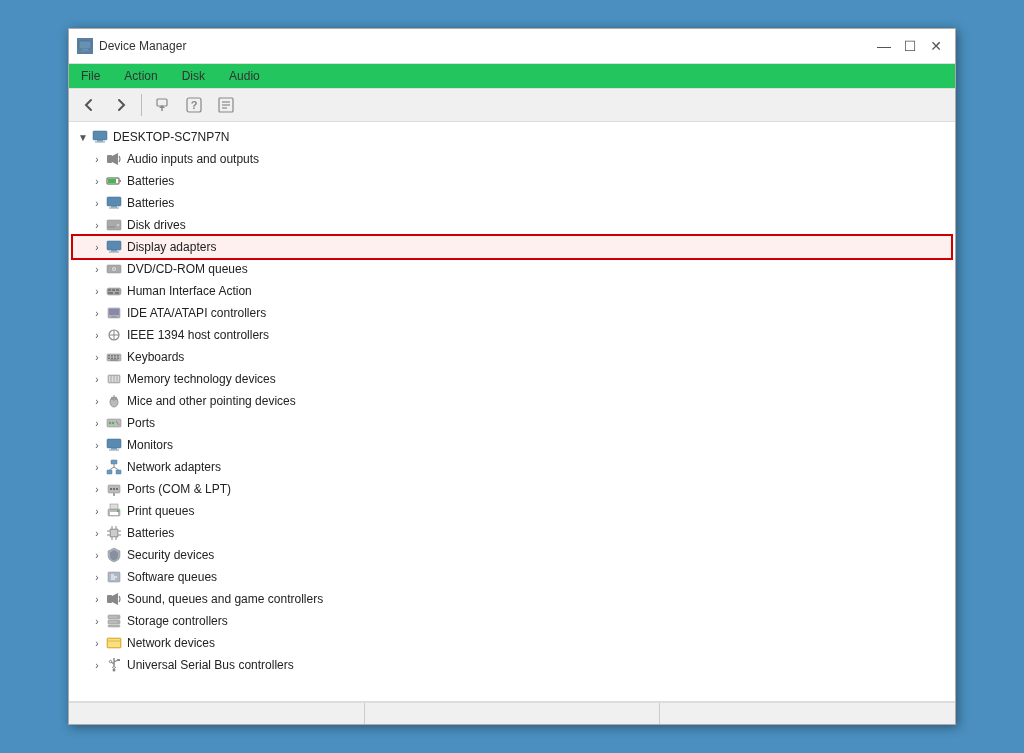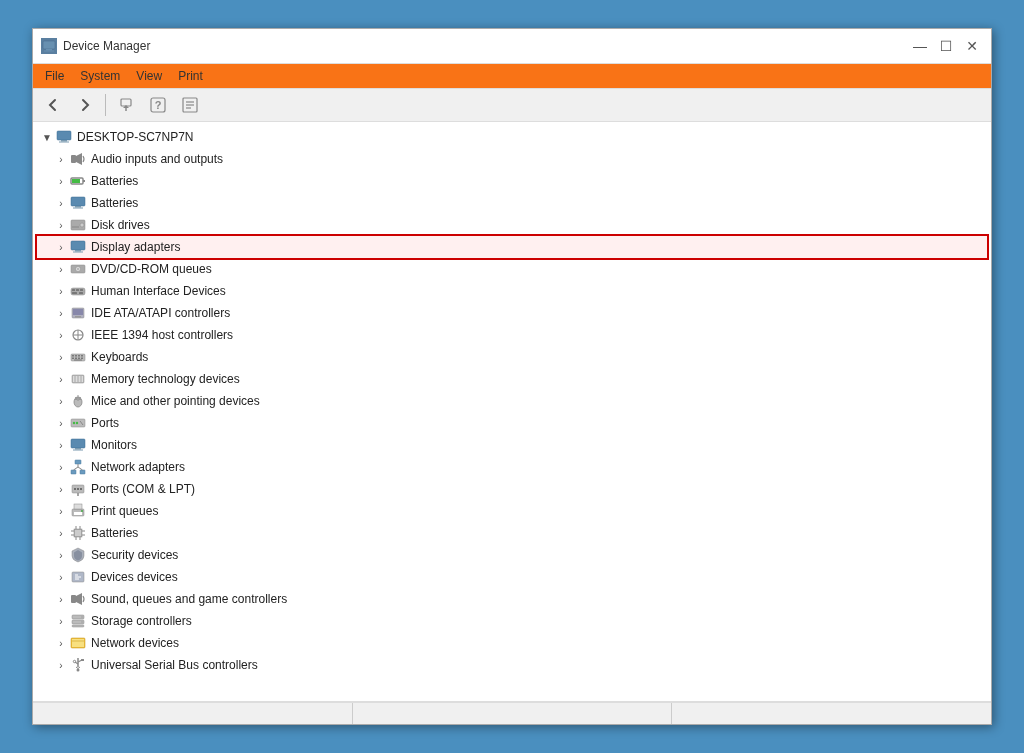--- a/index.html
+++ b/index.html
@@ -6,21 +6,21 @@
     body {
       background: #4a8fbf;
       display: flex;
       justify-content: center;
       align-items: center;
       min-height: 100vh;
       font-family: 'Segoe UI', Tahoma, sans-serif;
       font-size: 12px;
     }
     .window {
-      width: 960px;
+      width: 888px;
       background: #f0f0f0;
       border: 1px solid #aaa;
       box-shadow: 2px 2px 10px rgba(0,0,0,0.4);
       display: flex;
       flex-direction: column;
     }
     .title-bar {
       background: #ffffff;
       display: flex;
       align-items: center;
@@ -57,23 +57,23 @@
       cursor: pointer;
       display: flex;
       align-items: center;
       justify-content: center;
       font-size: 14px;
       color: #555;
     }
     .menu-bar {
       display: flex;
       padding: 2px 4px;
-      background: #f97316;
+      background: #22c55e;
       border-bottom: 1px solid #ddd;
-      gap: 0;
+      gap: 8px;
     }
     .menu-item {
       padding: 3px 8px;
       cursor: pointer;
       color: #333;
       font-size: 12px;
     }
     .toolbar {
       display: flex;
       align-items: center;
@@ -182,23 +182,23 @@
     </div>
     <div class="title-bar-controls">
       <button class="title-btn">—</button>
       <button class="title-btn">☐</button>
       <button class="title-btn close">✕</button>
     </div>
   </div>
 
   <div class="menu-bar">
     <div class="menu-item">File</div>
-    <div class="menu-item">System</div>
-    <div class="menu-item">View</div>
-    <div class="menu-item">Print</div>
+    <div class="menu-item">Action</div>
+    <div class="menu-item">Disk</div>
+    <div class="menu-item">Audio</div>
   </div>
 
   <div class="toolbar">
     <button class="toolbar-btn" title="Back">
       <svg width="16" height="16" viewBox="0 0 16 16">
           <path d="M10 3 L5 8 L10 13" stroke="#555" stroke-width="2" fill="none" stroke-linecap="round"></path>
         </svg>
     </button>
     <button class="toolbar-btn" title="Forward">
       <svg width="16" height="16" viewBox="0 0 16 16">
@@ -321,21 +321,21 @@
         <span class="node-icon">
           <svg width="16" height="16" viewBox="0 0 16 16">
             <rect x="1" y="5" width="14" height="7" rx="2" fill="#aaa" stroke="#888" stroke-width="0.5"></rect>
             <rect x="2" y="6" width="3" height="2" rx="0.5" fill="#777"></rect>
             <rect x="6" y="6" width="3" height="2" rx="0.5" fill="#777"></rect>
             <rect x="10" y="6" width="3" height="2" rx="0.5" fill="#777"></rect>
             <rect x="2" y="9" width="5" height="2" rx="0.5" fill="#777"></rect>
             <rect x="9" y="9" width="4" height="2" rx="0.5" fill="#777"></rect>
           </svg>
         </span>
-        <span class="node-label">Human Interface Devices</span>
+        <span class="node-label">Human Interface Action</span>
       </div>
 
       <div class="tree-item indent-1">
         <span class="expand-icon">›</span>
         <span class="node-icon">
           <svg width="16" height="16" viewBox="0 0 16 16">
             <rect x="2" y="3" width="12" height="10" rx="1" fill="#b0b0c0" stroke="#888" stroke-width="0.5"></rect>
             <rect x="3" y="4" width="10" height="6" fill="#8888aa"></rect>
             <rect x="5" y="11" width="6" height="1.5" fill="#999"></rect>
           </svg>
@@ -502,21 +502,21 @@
       <div class="tree-item indent-1">
         <span class="expand-icon">›</span>
         <span class="node-icon">
           <svg width="16" height="16" viewBox="0 0 16 16">
             <rect x="2" y="3" width="12" height="10" rx="1" fill="#b0b8c8" stroke="#888" stroke-width="0.5"></rect>
             <line x1="5" y1="6" x2="8" y2="6" stroke="#fff" stroke-width="1"></line>
             <line x1="5" y1="8" x2="11" y2="8" stroke="#fff" stroke-width="1"></line>
             <line x1="5" y1="10" x2="9" y2="10" stroke="#fff" stroke-width="1"></line>
           </svg>
         </span>
-        <span class="node-label">Devices devices</span>
+        <span class="node-label">Software queues</span>
       </div>
 
       <div class="tree-item indent-1">
         <span class="expand-icon">›</span>
         <span class="node-icon">
           <svg width="16" height="16" viewBox="0 0 16 16">
             <rect x="1" y="4" width="5" height="8" rx="1" fill="#888"></rect>
             <polygon points="6,5 12,2 12,14 6,11" fill="#888"></polygon>
             <path d="M13 5 Q15 8 13 11" stroke="#888" stroke-width="1.2" fill="none"></path>
           </svg>

